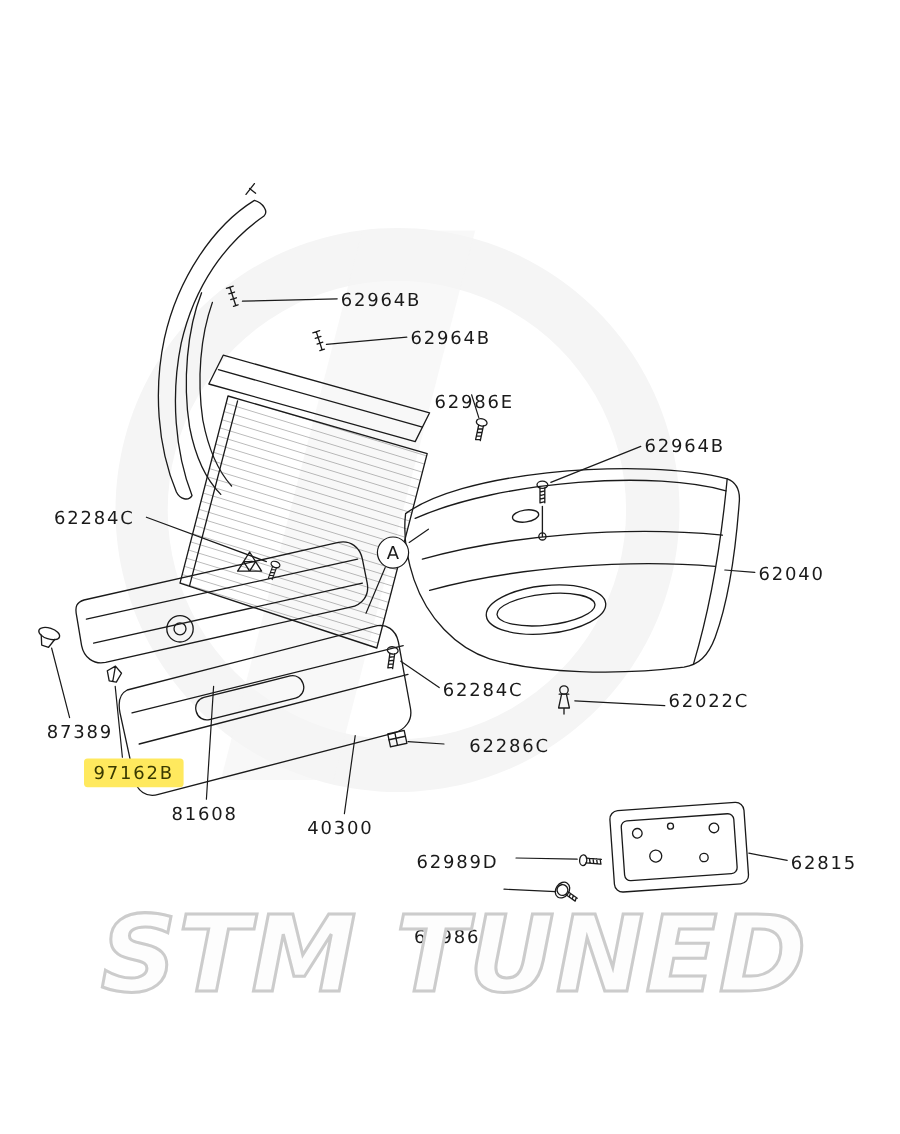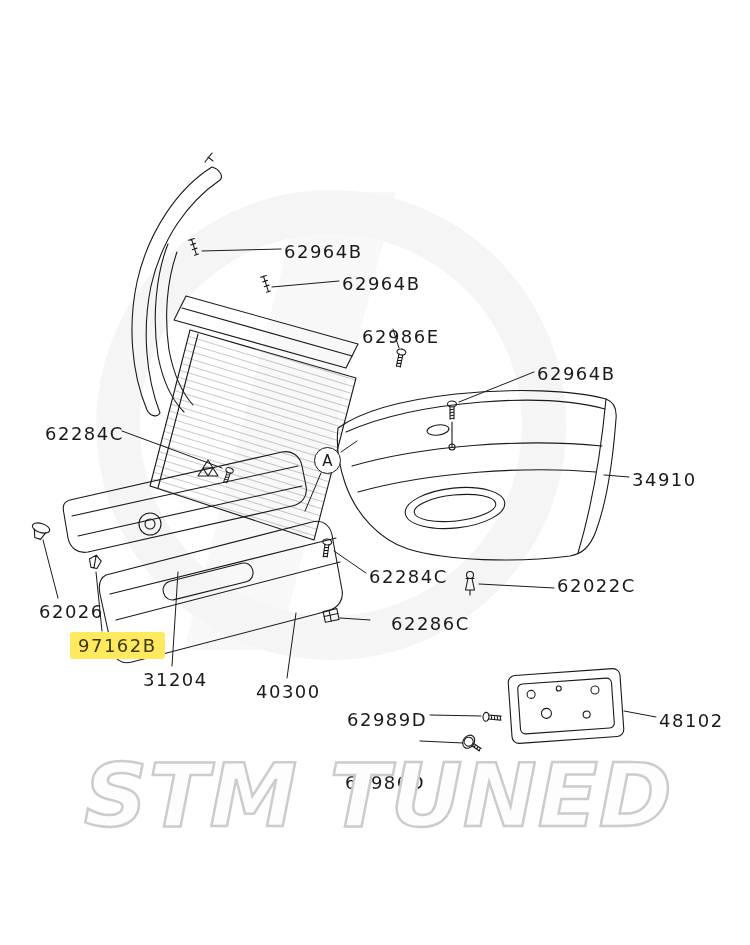--- a/index.html
+++ b/index.html
@@ -6,21 +6,21 @@
   #canvas{
     position:relative;
     width:750px;height:945px;
     background:#ffffff;
     overflow:hidden;
     font-family:"DejaVu Sans","Liberation Sans",sans-serif;
   }
   #artwork{position:absolute;left:0;top:0;}
   .part-label{
     position:absolute;
-    font-size:18px;
+    font-size:15px;
     letter-spacing:1.5px;
     color:#1a1a1a;
     white-space:nowrap;
   }
   .part-label.highlight{
     background:#ffe95e;
     color:#3a3a00;
     padding:3px 8px;
     border-radius:3px;
   }
@@ -182,30 +182,30 @@
         <path d="M321,473 L305,511"></path>
         <path d="M341,452 L357,441"></path>
       </g>
     </g>
   </svg>
 
   <div class="part-label" style="left:284px;top:241px">62964B</div>
   <div class="part-label" style="left:342px;top:273px">62964B</div>
   <div class="part-label" style="left:362px;top:326px">62986E</div>
   <div class="part-label" style="left:537px;top:363px">62964B</div>
-  <div class="part-label" style="left:632px;top:469px">34910</div>
+  <div class="part-label" style="left:632px;top:469px">62040</div>
   <div class="part-label" style="left:45px;top:423px">62284C</div>
   <div class="part-label" style="left:369px;top:566px">62284C</div>
   <div class="part-label" style="left:557px;top:575px">62022C</div>
-  <div class="part-label" style="left:39px;top:601px">62026</div>
+  <div class="part-label" style="left:39px;top:601px">87389</div>
   <div class="part-label highlight" style="left:70px;top:632px">97162B</div>
   <div class="part-label" style="left:391px;top:613px">62286C</div>
-  <div class="part-label" style="left:143px;top:669px">31204</div>
+  <div class="part-label" style="left:143px;top:669px">81608</div>
   <div class="part-label" style="left:256px;top:681px">40300</div>
   <div class="part-label" style="left:347px;top:709px">62989D</div>
-  <div class="part-label" style="left:659px;top:710px">48102</div>
+  <div class="part-label" style="left:659px;top:710px">62815</div>
   <div class="part-label" style="left:345px;top:772px">62986D</div>
 
   <div class="callout">A</div>
 
   <div class="watermark">STM TUNED</div>
 
 </div>
 
 </body></html>

